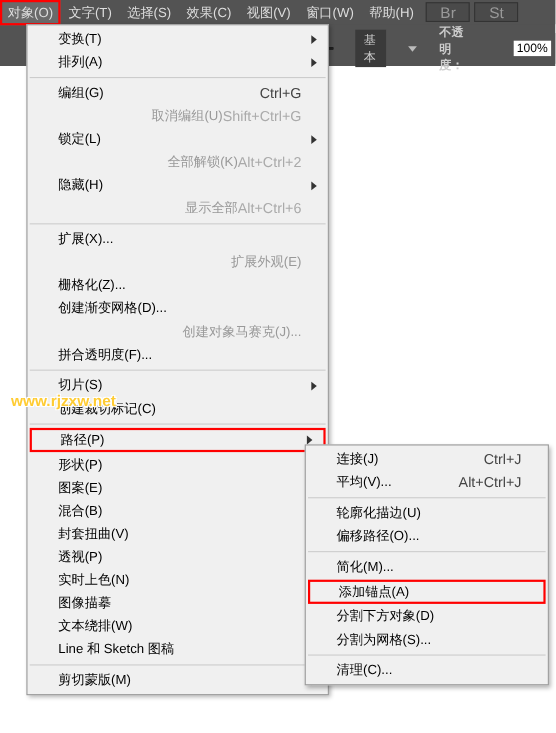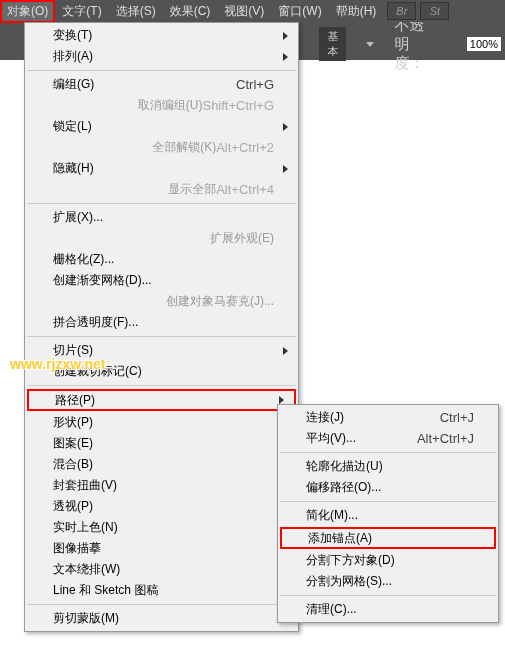--- a/index.html
+++ b/index.html
@@ -32,31 +32,30 @@
     .menu-item {
       padding: 3px 7px;
       cursor: default;
     }
     .menu-item.active {
       background: #6a6a6a;
       border: 2px solid red;
       padding: 1px 5px;
     }
     .menu-icon {
-      width: 29px;
+      width: 40px;
       height: 18px;
       margin-left: 4px;
       display: flex;
       align-items: center;
       justify-content: center;
       border: 1px solid #333;
       background: #4a4a4a;
       color: #999;
-      font-size: 11px;
-      font-style: italic;
+      font-size: 14px;
     }
     .toolbar-row {
       position: absolute;
       top: 30px;
       right: 0;
       width: 230px;
       height: 28px;
       background: #535353;
       display: flex;
       align-items: center;
@@ -74,21 +73,21 @@
       background: #3a3a3a;
       padding: 2px 8px;
       font-size: 11px;
     }
     .caret-down {
       width: 0; height: 0;
       border-left: 4px solid transparent;
       border-right: 4px solid transparent;
       border-top: 5px solid #bbb;
     }
-    .opacity-label { font-size: 15px; }
+    .opacity-label { font-size: 11px; font-weight: bold; }
     .opacity-field {
       background: #fff;
       color: #000;
       padding: 1px 3px;
       width: 36px;
       font-size: 11px;
       text-align: left;
       margin-left: 16px;
     }
     .dropdown-menu {
@@ -226,21 +225,21 @@
     <div class="menu-row disabled">
       <span class="menu-label">全部解锁(K)</span>
       <span class="menu-shortcut">Alt+Ctrl+2</span>
     </div>
     <div class="menu-row">
       <span class="menu-label">隐藏(H)</span>
       <span class="menu-arrow"></span>
     </div>
     <div class="menu-row disabled">
       <span class="menu-label">显示全部</span>
-      <span class="menu-shortcut">Alt+Ctrl+4</span>
+      <span class="menu-shortcut">Alt+Ctrl+6</span>
     </div>
     <div class="menu-sep"></div>
     <div class="menu-row">
       <span class="menu-label">扩展(X)...</span>
     </div>
     <div class="menu-row disabled">
       <span class="menu-label">扩展外观(E)</span>
     </div>
     <div class="menu-row">
       <span class="menu-label">栅格化(Z)...</span>

